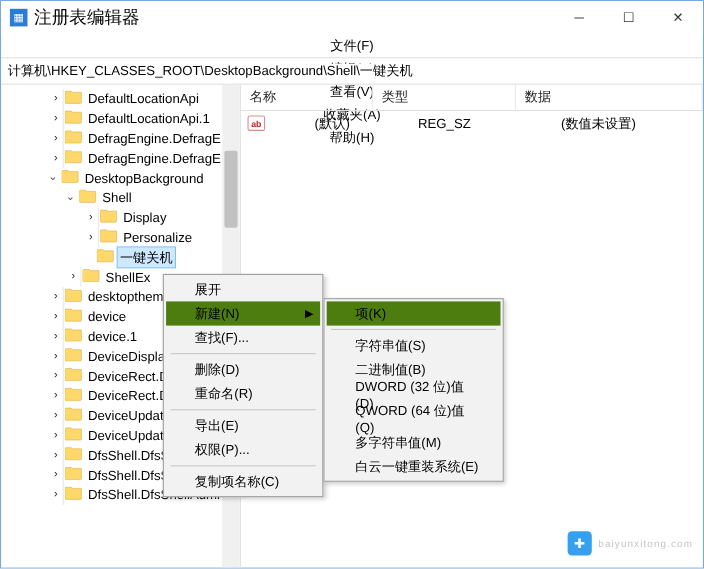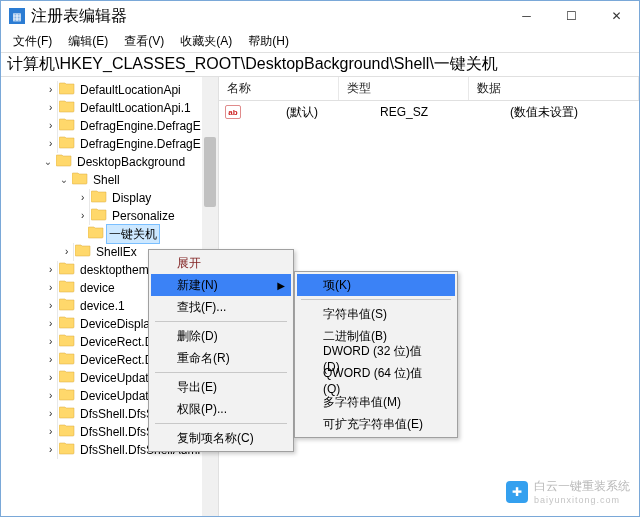--- a/index.html
+++ b/index.html
@@ -4,24 +4,24 @@
 <style>
 * { margin: 0; padding: 0; box-sizing: border-box; font-family: "Microsoft YaHei", "Segoe UI", sans-serif; font-size: 12px; }
 body { width: 640px; height: 517px; background: #fff; overflow: hidden; position: relative; }
 .window { width: 640px; height: 517px; border: 1px solid #7aa8d8; display: flex; flex-direction: column; background: #fff; }
 .titlebar { height: 30px; display: flex; align-items: center; padding: 0 0 0 8px; background: #fff; }
 .titlebar .icon { width: 16px; height: 16px; background: #2b7cd3; margin-right: 6px; display: inline-flex; align-items: center; justify-content: center; }
 .titlebar .icon::before { content: "▦"; color: #fff; font-size: 10px; }
 .titlebar .title { flex: 1; font-size: 16px; }
 .winbtns { display: flex; }
 .winbtn { width: 45px; height: 30px; display: flex; align-items: center; justify-content: center; color: #333; }
-.menubar { height: 22px; display: flex; align-items: center; padding: 0 4px; border-bottom: 1px solid #e0e0e0; }
+.menubar { height: 22px; display: flex; align-items: center; padding: 0 4px; border-bottom: 1px solid #e0e0e0; flex-direction: column; }
 .menu-item { padding: 2px 8px; }
 .addressbar { height: 24px; display: flex; align-items: center; padding: 2px 6px; border-bottom: 1px solid #e0e0e0; }
-.addressbar input { width: 100%; border: none; outline: none; font-size: 16px; }
+.addressbar input { width: 100%; border: none; outline: none; font-size: 12px; }
 .content { flex: 1; display: flex; min-height: 0; }
 .tree-pane { width: 218px; border-right: 1px solid #e0e0e0; overflow: hidden; position: relative; padding: 4px 0 0 0; }
 .tree-scroll { position: absolute; right: 0; top: 0; bottom: 0; width: 16px; background: #f0f0f0; }
 .tree-thumb { position: absolute; right: 2px; top: 60px; width: 12px; height: 70px; background: #c1c1c1; border-radius: 2px; }
 .tree { list-style: none; }
 .tree li { white-space: nowrap; line-height: 18px; }
 .tree .row { display: flex; align-items: flex-start; height: 18px; }
 .chev { width: 14px; text-align: center; color: #555; cursor: pointer; font-size: 10px; display: inline-block; }
 .chev.exp::before { content: "⌄"; }
 .chev.col::before { content: "›"; }
@@ -39,22 +39,22 @@
 .col.data { flex: 1; }
 .list-body { flex: 1; padding: 2px 0; }
 .list-row { display: flex; height: 18px; align-items: center; }
 .val-icon { width: 16px; height: 14px; margin: 0 4px 0 6px; display: inline-flex; align-items: center; justify-content: center; border: 1px solid #e08b8b; background: #fff; border-radius: 2px; color: #c22; font-size: 8px; font-weight: bold; }
 .cell.name { width: 114px; text-align: center; }
 .cell.type { width: 130px; margin-left: 21px; }
 .cell.data { flex: 1; }
 .context-menu { position: absolute; background: #f2f2f2; border: 1px solid #a0a0a0; box-shadow: 2px 2px 4px rgba(0,0,0,0.2); padding: 2px; z-index: 10; }
 .cm1 { left: 148px; top: 249px; width: 146px; }
 .cm-item { height: 22px; display: flex; align-items: center; padding: 0 20px 0 26px; position: relative; }
-.cm-item.disabled { color: #7f1d1d; }
-.cm-item.hover { background: #3b82f6; color: #000; }
+.cm-item.disabled { color: #000000; }
+.cm-item.hover { background: #4d7c0f; color: #000; }
 .cm-item .arrow { position: absolute; right: 6px; font-size: 10px; }
 .cm-sep { height: 1px; background: #c8c8c8; margin: 3px 4px; }
 .cm2 { left: 294px; top: 271px; width: 164px; }
 .watermark { position: absolute; right: 10px; bottom: 12px; display: flex; align-items: center; gap: 6px; color: #b8b8b8; font-size: 16px; }
 .watermark .logo { width: 22px; height: 22px; background: #34a0ef; border-radius: 4px; display: flex; align-items: center; justify-content: center; color: #fff; font-size: 12px; }
 .watermark .sub { font-size: 9px; color: #c4c4c4; letter-spacing: 1px; }
 </style>
 </head>
 <body>
 
@@ -404,23 +404,22 @@
   <div class="cm-item">
       <span>DWORD (32 位)值(D)</span>
     </div>
   <div class="cm-item">
       <span>QWORD (64 位)值(Q)</span>
     </div>
   <div class="cm-item">
       <span>多字符串值(M)</span>
     </div>
   <div class="cm-item">
-      <span>可扩充字符串值(E)</span>
+      <span>白云一键重装系统(E)</span>
     </div>
 </div>
 
 <div class="watermark">
   <div class="logo">✚</div>
   <div>
-    <div>白云一键重装系统</div>
     <div class="sub">baiyunxitong.com</div>
   </div>
 </div>
 
 </body></html>

